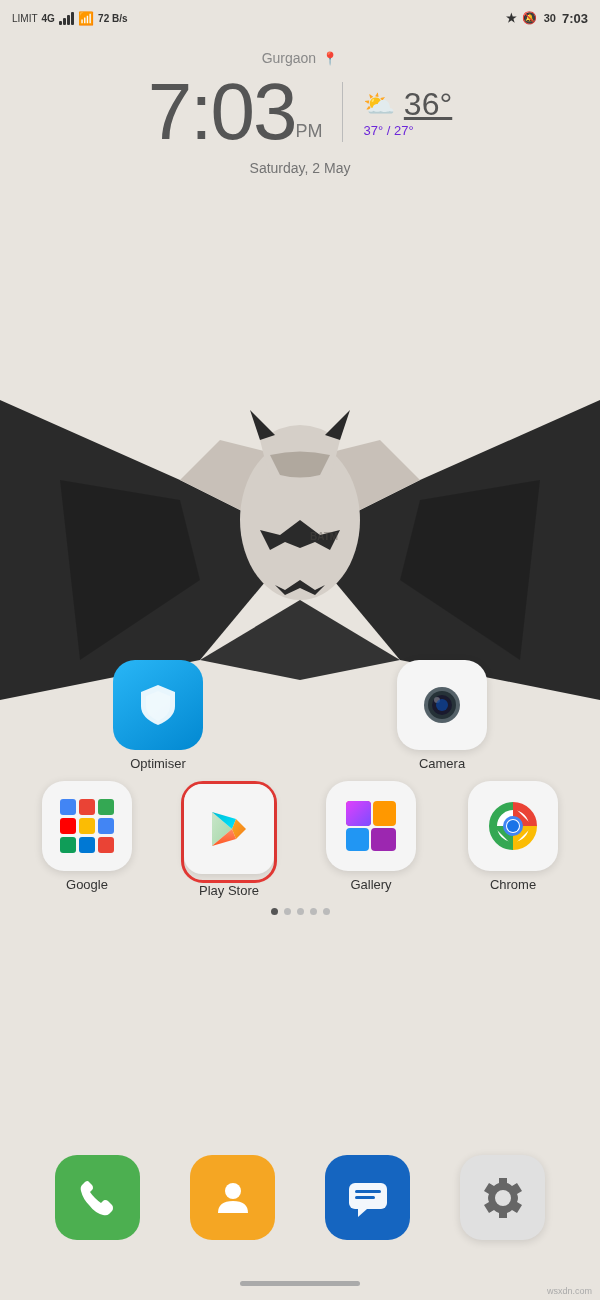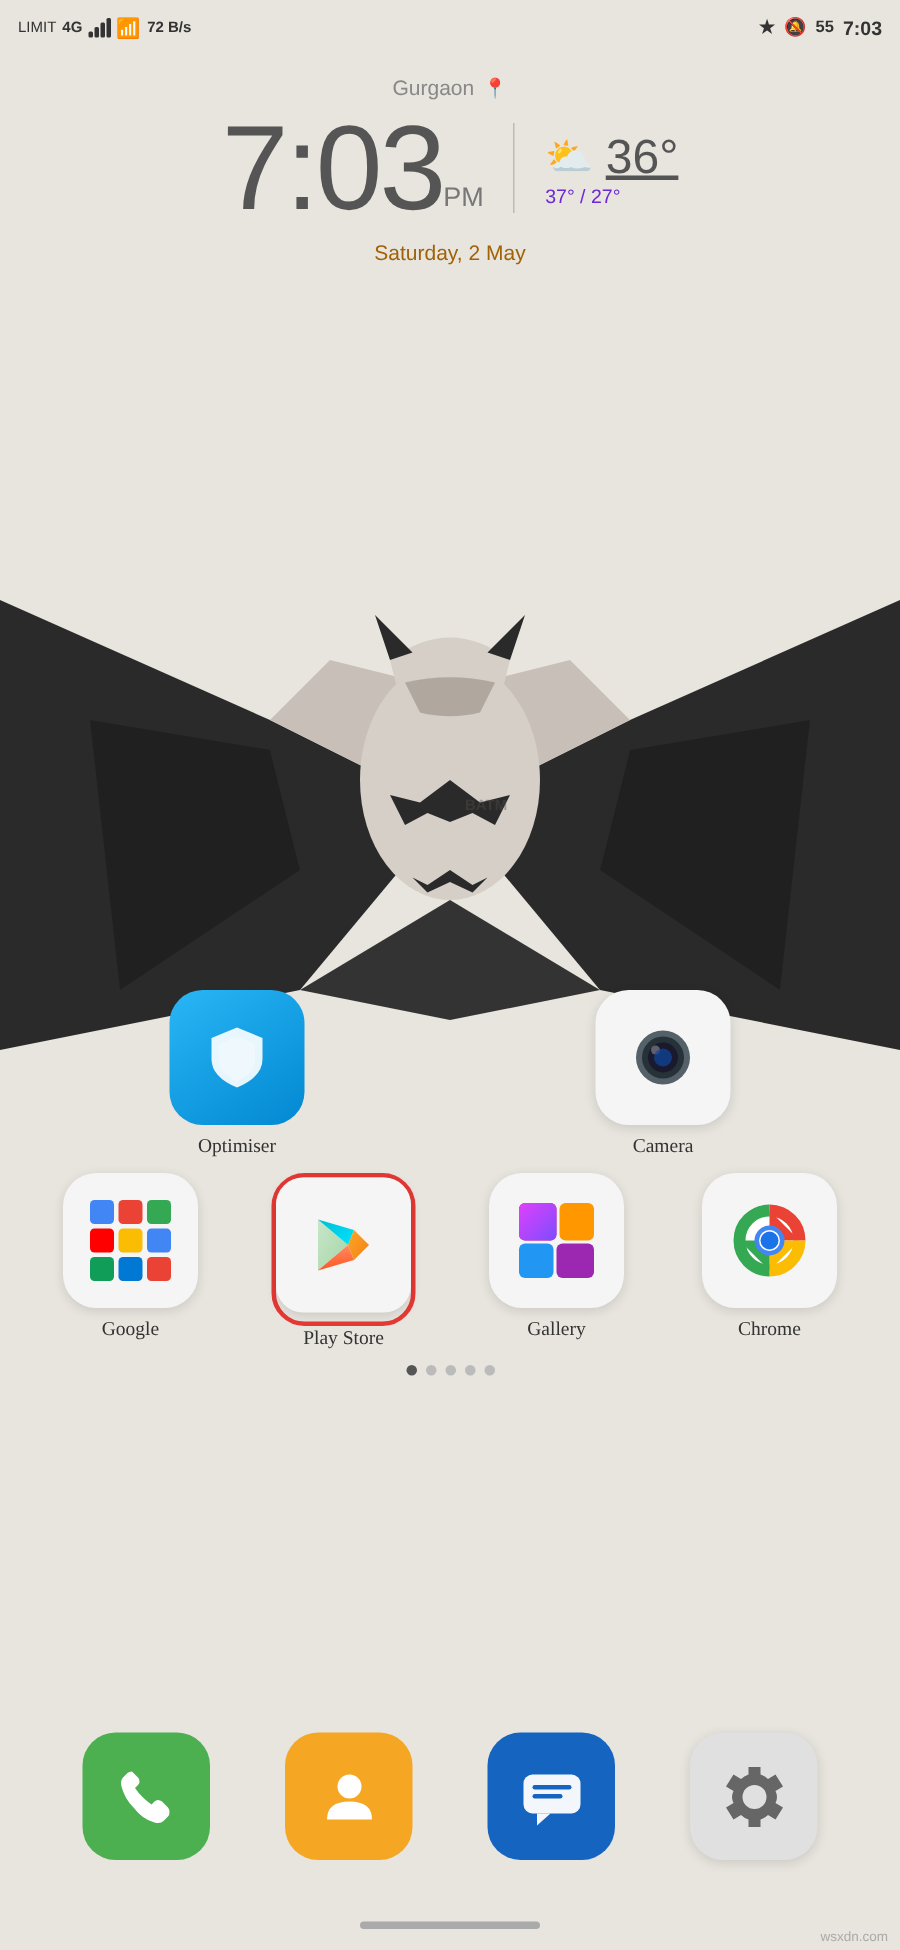--- a/index.html
+++ b/index.html
@@ -105,21 +105,21 @@
       color: #555;
       font-weight: 300;
       text-decoration: underline;
     }
     .temp-range {
       font-size: 13px;
       color: #6d28d9;
     }
     .date-line {
       font-size: 14px;
-      color: #a16207;
+      color: #737373;
       margin-top: 8px;
     }
 
     
     .batman-area {
       position: absolute;
       top: 280px;
       left: 0;
       right: 0;
       height: 420px;
@@ -130,21 +130,20 @@
       height: 100%;
     }
 
     
     .app-grid-section {
       position: absolute;
       top: 660px;
       left: 0;
       right: 0;
       padding: 0 16px;
-      font-family: Liberation Serif, serif;
     }
     .app-row {
       display: flex;
       justify-content: space-around;
       margin-bottom: 10px;
     }
     .app-item {
       display: flex;
       flex-direction: column;
       align-items: center;
@@ -316,21 +315,21 @@
       <div class="signal-bar" style="height:7px;"></div>
       <div class="signal-bar" style="height:10px;"></div>
       <div class="signal-bar" style="height:13px;"></div>
     </div>
     <span style="font-size:13px;">📶</span>
     <span style="font-size:10px;">72 B/s</span>
   </div>
   <div class="status-right">
     <span style="font-size:12px;">★</span>
     <span style="font-size:12px;">🔕</span>
-    <span style="font-size:11px;">55</span>
+    <span style="font-size:11px;">30</span>
     <span style="font-size:13px;font-weight:600;">7:03</span>
   </div>
 </div>
 
 <div class="weather-section">
   <div class="location-line">
     <span>Gurgaon</span>
     <span style="font-size:13px;">📍</span>
   </div>
   <div class="time-weather-row">

